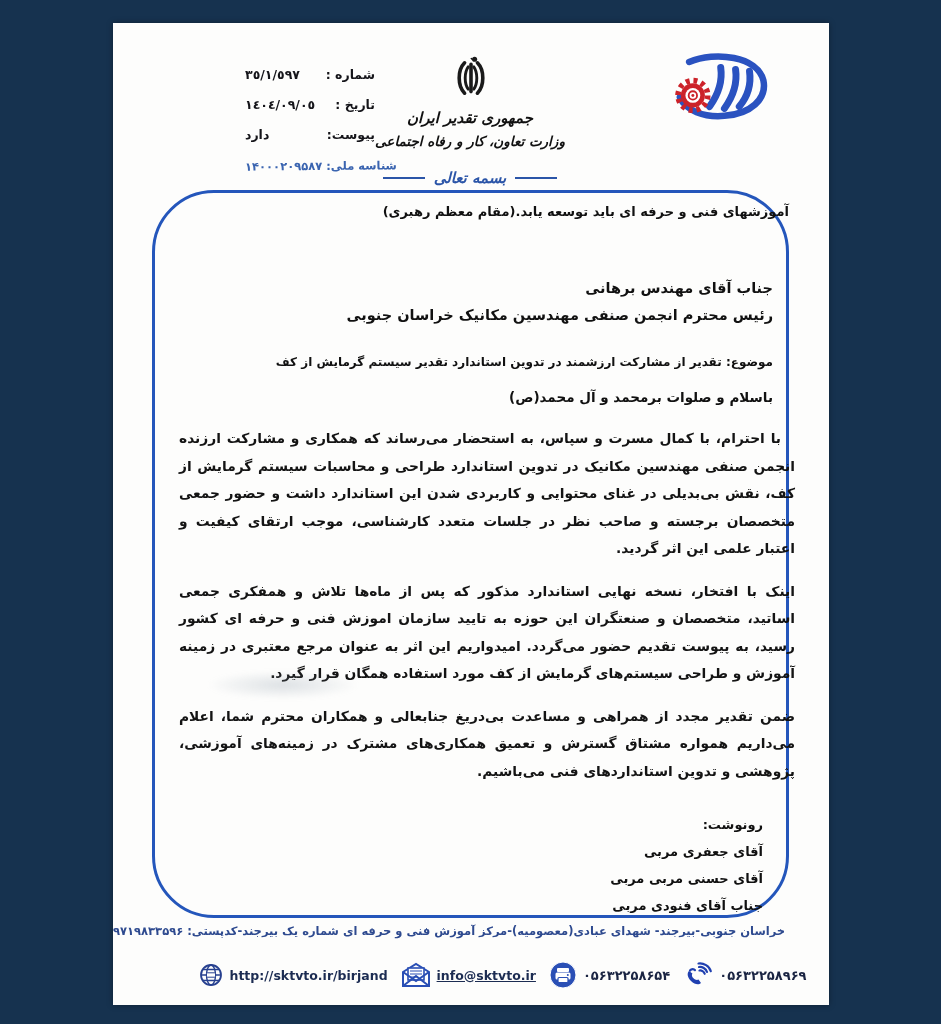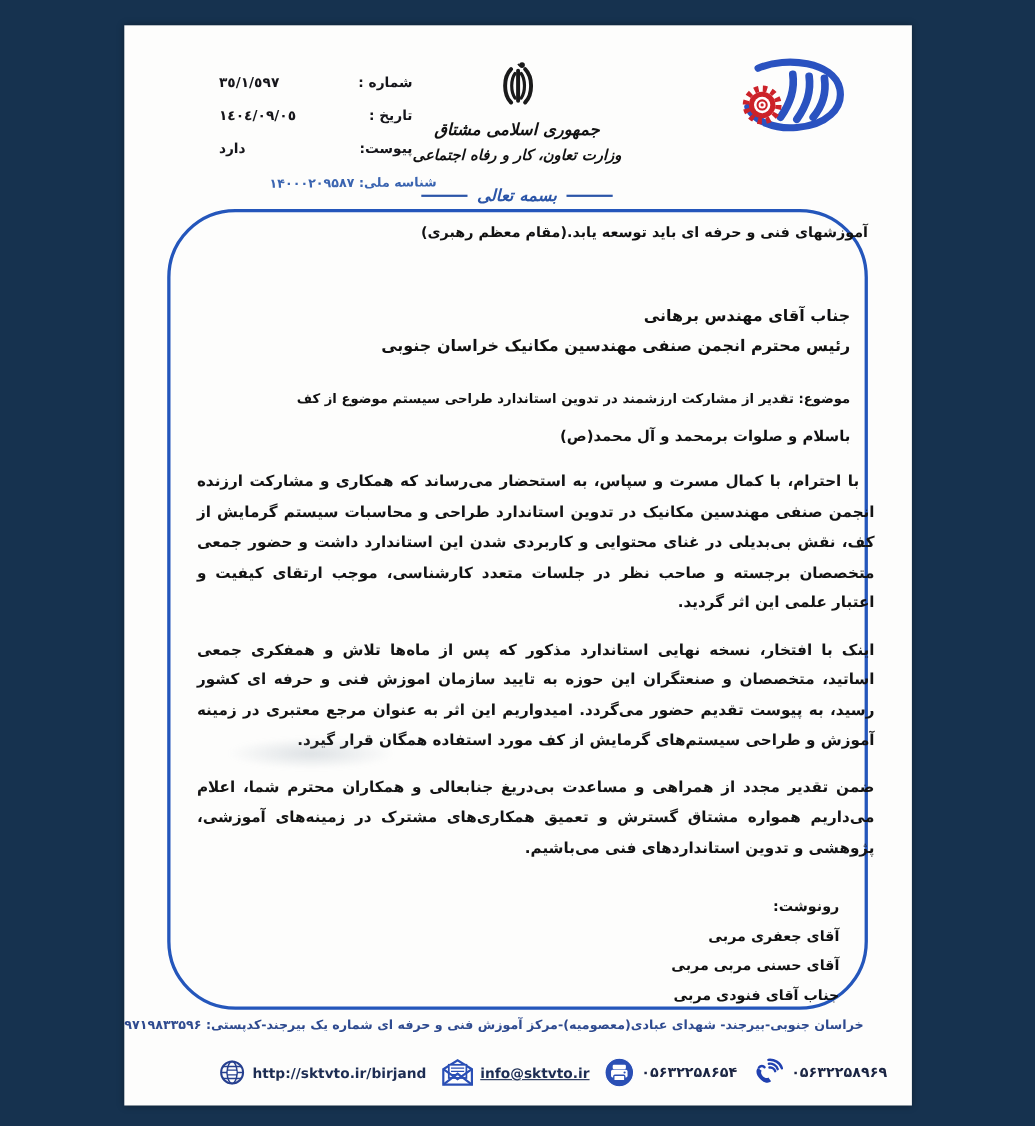--- a/index.html
+++ b/index.html
@@ -10,21 +10,21 @@
   }
   .page{
     position:absolute;left:113px;top:23px;width:716px;height:982px;
     background:#fdfdfc;box-shadow:0 0 6px rgba(0,0,0,.35);
   }
   
   .meta{position:absolute;top:44px;left:86px;width:176px;direction:rtl;}
   .meta-row{display:flex;justify-content:space-between;align-items:baseline;height:30px;
     font-size:12.5px;font-weight:bold;color:#15151a;}
   .meta-label{white-space:nowrap;}
-  .meta-value{white-space:nowrap;}
+  .meta-value{white-space:nowrap;margin-left:46px;}
   .national-id{position:absolute;top:136px;left:132px;direction:rtl;
     color:#3a64b0;font-size:11.5px;font-weight:bold;transform:rotate(-0.5deg);}
   
   .emblem{position:absolute;top:28px;left:334px;width:48px;height:54px;}
   .country{position:absolute;top:86px;left:237px;width:240px;text-align:center;
     font-size:15px;font-weight:bold;font-style:italic;color:#111;}
   .ministry{position:absolute;top:110px;left:217px;width:280px;text-align:center;
     font-size:13.5px;font-weight:bold;font-style:italic;color:#111;}
   .besmeleh{position:absolute;top:146px;left:252px;width:210px;
     display:flex;align-items:center;justify-content:center;gap:9px;}
@@ -90,21 +90,21 @@
     <svg width="48" height="54" viewBox="0 0 60 66">
       <path d="M22,14 C13,23 13,43 22,52" stroke="#1a1a1a" stroke-width="4.5" fill="none" stroke-linecap="round"></path>
       <path d="M38,14 C47,23 47,43 38,52" stroke="#1a1a1a" stroke-width="4.5" fill="none" stroke-linecap="round"></path>
       <path d="M26.5,19 C21.5,26 21.5,40 26.5,47" stroke="#1a1a1a" stroke-width="3.6" fill="none" stroke-linecap="round"></path>
       <path d="M33.5,19 C38.5,26 38.5,40 33.5,47" stroke="#1a1a1a" stroke-width="3.6" fill="none" stroke-linecap="round"></path>
       <path d="M30,16 L30,50" stroke="#1a1a1a" stroke-width="4.5" stroke-linecap="round"></path>
       <circle cx="34.5" cy="9.5" r="3.2" fill="#1a1a1a"></circle>
       <path d="M30,8 C31,10 33,11 34.5,11" stroke="#1a1a1a" stroke-width="2" fill="none"></path>
     </svg>
   </span>
-  <div class="country">جمهوری اسلامی مشتاق</div>
+  <div class="country">جمهوری تقدیر ایران</div>
   <div class="ministry">وزارت تعاون، کار و رفاه اجتماعی</div>
   <div class="besmeleh">
     <span class="dash"></span>
     <span class="besmeleh-text">بسمه تعالی</span>
     <span class="dash"></span>
   </div>
 
   <span class="org-logo icon">
     <svg width="112" height="78" viewBox="0 0 120 84">
       <path d="M30,14 C58,2 104,8 110,34 C114,54 96,70 68,72 C46,74 26,66 20,52" stroke="#2a52c0" stroke-width="7" fill="none" stroke-linecap="round"></path>
@@ -121,21 +121,21 @@
 
   <div class="letter-frame"></div>
 
   <div class="slogan">آموزشهای فنی و حرفه ای باید توسعه یابد.(مقام معظم رهبری)</div>
 
   <div class="recipient">
     <div>جناب آقای مهندس برهانی</div>
     <div>رئیس محترم انجمن صنفی مهندسین مکانیک خراسان جنوبی</div>
   </div>
 
-  <div class="subject">موضوع: تقدیر از مشارکت ارزشمند در تدوین استاندارد طراحی سیستم موضوع از کف</div>
+  <div class="subject">موضوع: تقدیر از مشارکت ارزشمند در تدوین استاندارد تقدیر سیستم گرمایش از کف</div>
   <div class="salutation">باسلام و صلوات برمحمد و آل محمد(ص)</div>
 
   <div class="body-text">
     <p class="indent">با احترام، با کمال مسرت و سپاس، به استحضار می‌رساند که همکاری و مشارکت ارزنده انجمن صنفی مهندسین مکانیک در تدوین استاندارد طراحی و محاسبات سیستم گرمایش از کف، نقش بی‌بدیلی در غنای محتوایی و کاربردی شدن این استاندارد داشت و حضور جمعی متخصصان برجسته و صاحب نظر در جلسات متعدد کارشناسی، موجب ارتقای کیفیت و اعتبار علمی این اثر گردید.</p>
     <p>اینک با افتخار، نسخه نهایی استاندارد مذکور که پس از ماه‌ها تلاش و همفکری جمعی اساتید، متخصصان و صنعتگران این حوزه به تایید سازمان اموزش فنی و حرفه ای کشور رسید، به پیوست تقدیم حضور می‌گردد. امیدواریم این اثر به عنوان مرجع معتبری در زمینه آموزش و طراحی سیستم‌های گرمایش از کف مورد استفاده همگان قرار گیرد.</p>
     <p>ضمن تقدیر مجدد از همراهی و مساعدت بی‌دریغ جنابعالی و همکاران محترم شما، اعلام می‌داریم همواره مشتاق گسترش و تعمیق همکاری‌های مشترک در زمینه‌های آموزشی، پژوهشی و تدوین استانداردهای فنی می‌باشیم.</p>
   </div>
 
   <div class="stamp-smudge"></div>
 

